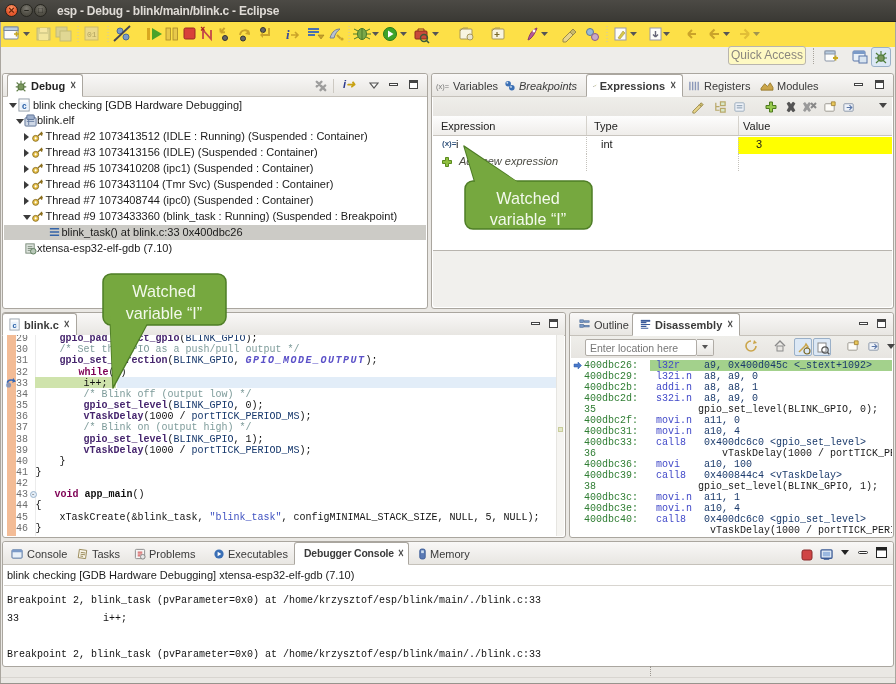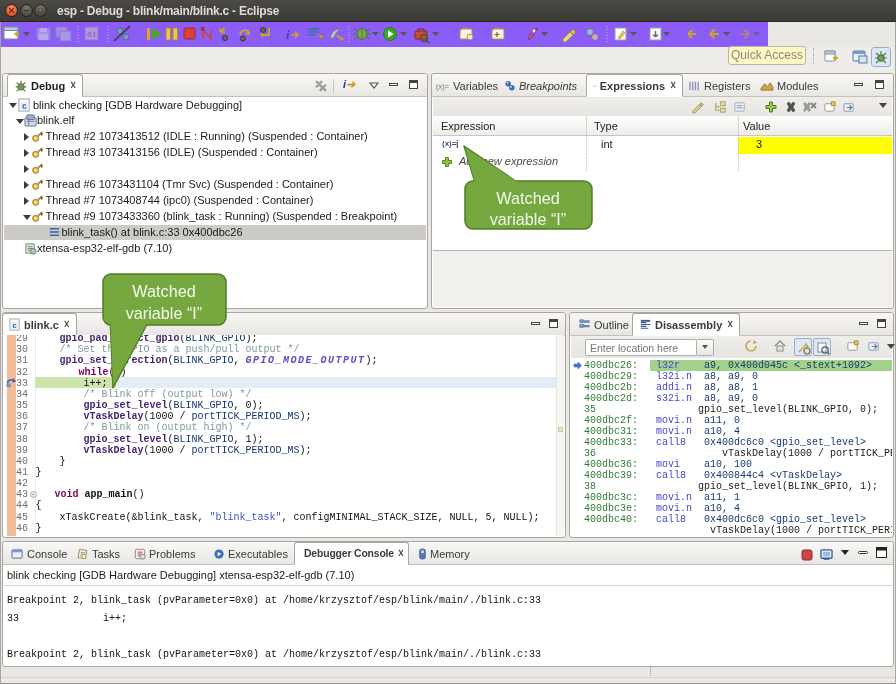--- a/index.html
+++ b/index.html
@@ -1,19 +1,19 @@
 <!DOCTYPE html>
 <html><head><meta charset="utf-8"><style>
 *{margin:0;padding:0;box-sizing:border-box;}
 html,body{width:896px;height:684px;overflow:hidden;background:#eae8e4;font-family:"Liberation Sans",sans-serif;}
 #win{position:absolute;left:0;top:0;width:896px;height:684px;}
 #titlebar{position:absolute;left:0;top:0;width:896px;height:22px;background:linear-gradient(#4c4a45,#3a3934);border-bottom:1px solid #282722;border-radius:6px 6px 0 0;}
 #titlebar .btn{position:absolute;top:4px;width:13px;height:13px;border-radius:50%;}
 #title-text{position:absolute;left:57px;top:4px;color:#dfdbd6;font-size:12px;font-weight:bold;letter-spacing:-0.25px;}
-#toolbar{position:absolute;left:0;top:22px;width:768px;height:25px;background:#8b5cf6;border-bottom:0;}
+#toolbar{position:absolute;left:0;top:22px;width:896px;height:25px;background:#fde047;border-bottom:0;}
 #qarow{position:absolute;left:0;top:47px;width:896px;height:26px;background:#eeedea;}
 #qa{position:absolute;left:728px;top:46px;width:78px;height:19px;background:#fef9c3;border:1px solid #b9b5ae;border-radius:3px;color:#8a867f;font-size:12px;text-align:center;line-height:17px;}
 .panel{position:absolute;background:#fff;border:1px solid #aaa69f;border-radius:3px;}
 .phead{position:absolute;left:0;top:0;right:0;height:23px;background:linear-gradient(#f9f8f7,#e8e6e2);border-bottom:1px solid #c5c1ba;border-radius:3px 3px 0 0;}
 .tab{position:absolute;top:0;height:23px;display:flex;align-items:center;font-size:11px;color:#3a3a3a;padding:0 6px;white-space:nowrap;}
 .tab.active{background:#fff;border:1px solid #aaa69f;border-bottom:1px solid #fff;border-radius:3px 3px 0 0;font-weight:normal;}
 .tico{display:inline-block;margin-right:3px;}
 .tx{margin-left:5px;color:#4a4a4a;font-size:11px;font-weight:bold;}
 .mono{font-family:"Liberation Mono",monospace;}
 .treerow{position:absolute;left:0;height:15.8px;font-size:11px;color:#1a1a1a;white-space:nowrap;display:flex;align-items:center;}
@@ -280,20 +280,21 @@
             </svg></span>
           <span style="position:absolute;left:41.5px;top:1.5px;">Thread #3 1073413156 (IDLE) (Suspended : Container)</span>
         </div>
 <div class="treerow" style="top:62.8px;right:0;">
           <span class="arr closed" style="position:absolute;left:20px;top:4px;"></span>
           <span style="position:absolute;left:27px;top:1px;"><svg width="13" height="13" viewBox="0 0 14 14">
               <circle cx="5" cy="9" r="3.2" fill="#e8c24a" stroke="#8a6d1c"></circle>
               <circle cx="5" cy="9" r="1.1" fill="#fff"></circle>
               <path d="M7.5 6.5L12 2M10 4l2 2M11 3l1.5 1.5" stroke="#8a6d1c" stroke-width="1.4"></path>
             </svg></span>
+          <span style="position:absolute;left:41.5px;top:1.5px;">Thread #5 1073410208 (ipc1) (Suspended : Container)</span>
         </div>
 <div class="treerow" style="top:78.7px;right:0;">
           <span class="arr closed" style="position:absolute;left:20px;top:4px;"></span>
           <span style="position:absolute;left:27px;top:1px;"><svg width="13" height="13" viewBox="0 0 14 14">
               <circle cx="5" cy="9" r="3.2" fill="#e8c24a" stroke="#8a6d1c"></circle>
               <circle cx="5" cy="9" r="1.1" fill="#fff"></circle>
               <path d="M7.5 6.5L12 2M10 4l2 2M11 3l1.5 1.5" stroke="#8a6d1c" stroke-width="1.4"></path>
             </svg></span>
           <span style="position:absolute;left:41.5px;top:1.5px;">Thread #6 1073431104 (Tmr Svc) (Suspended : Container)</span>
         </div>

